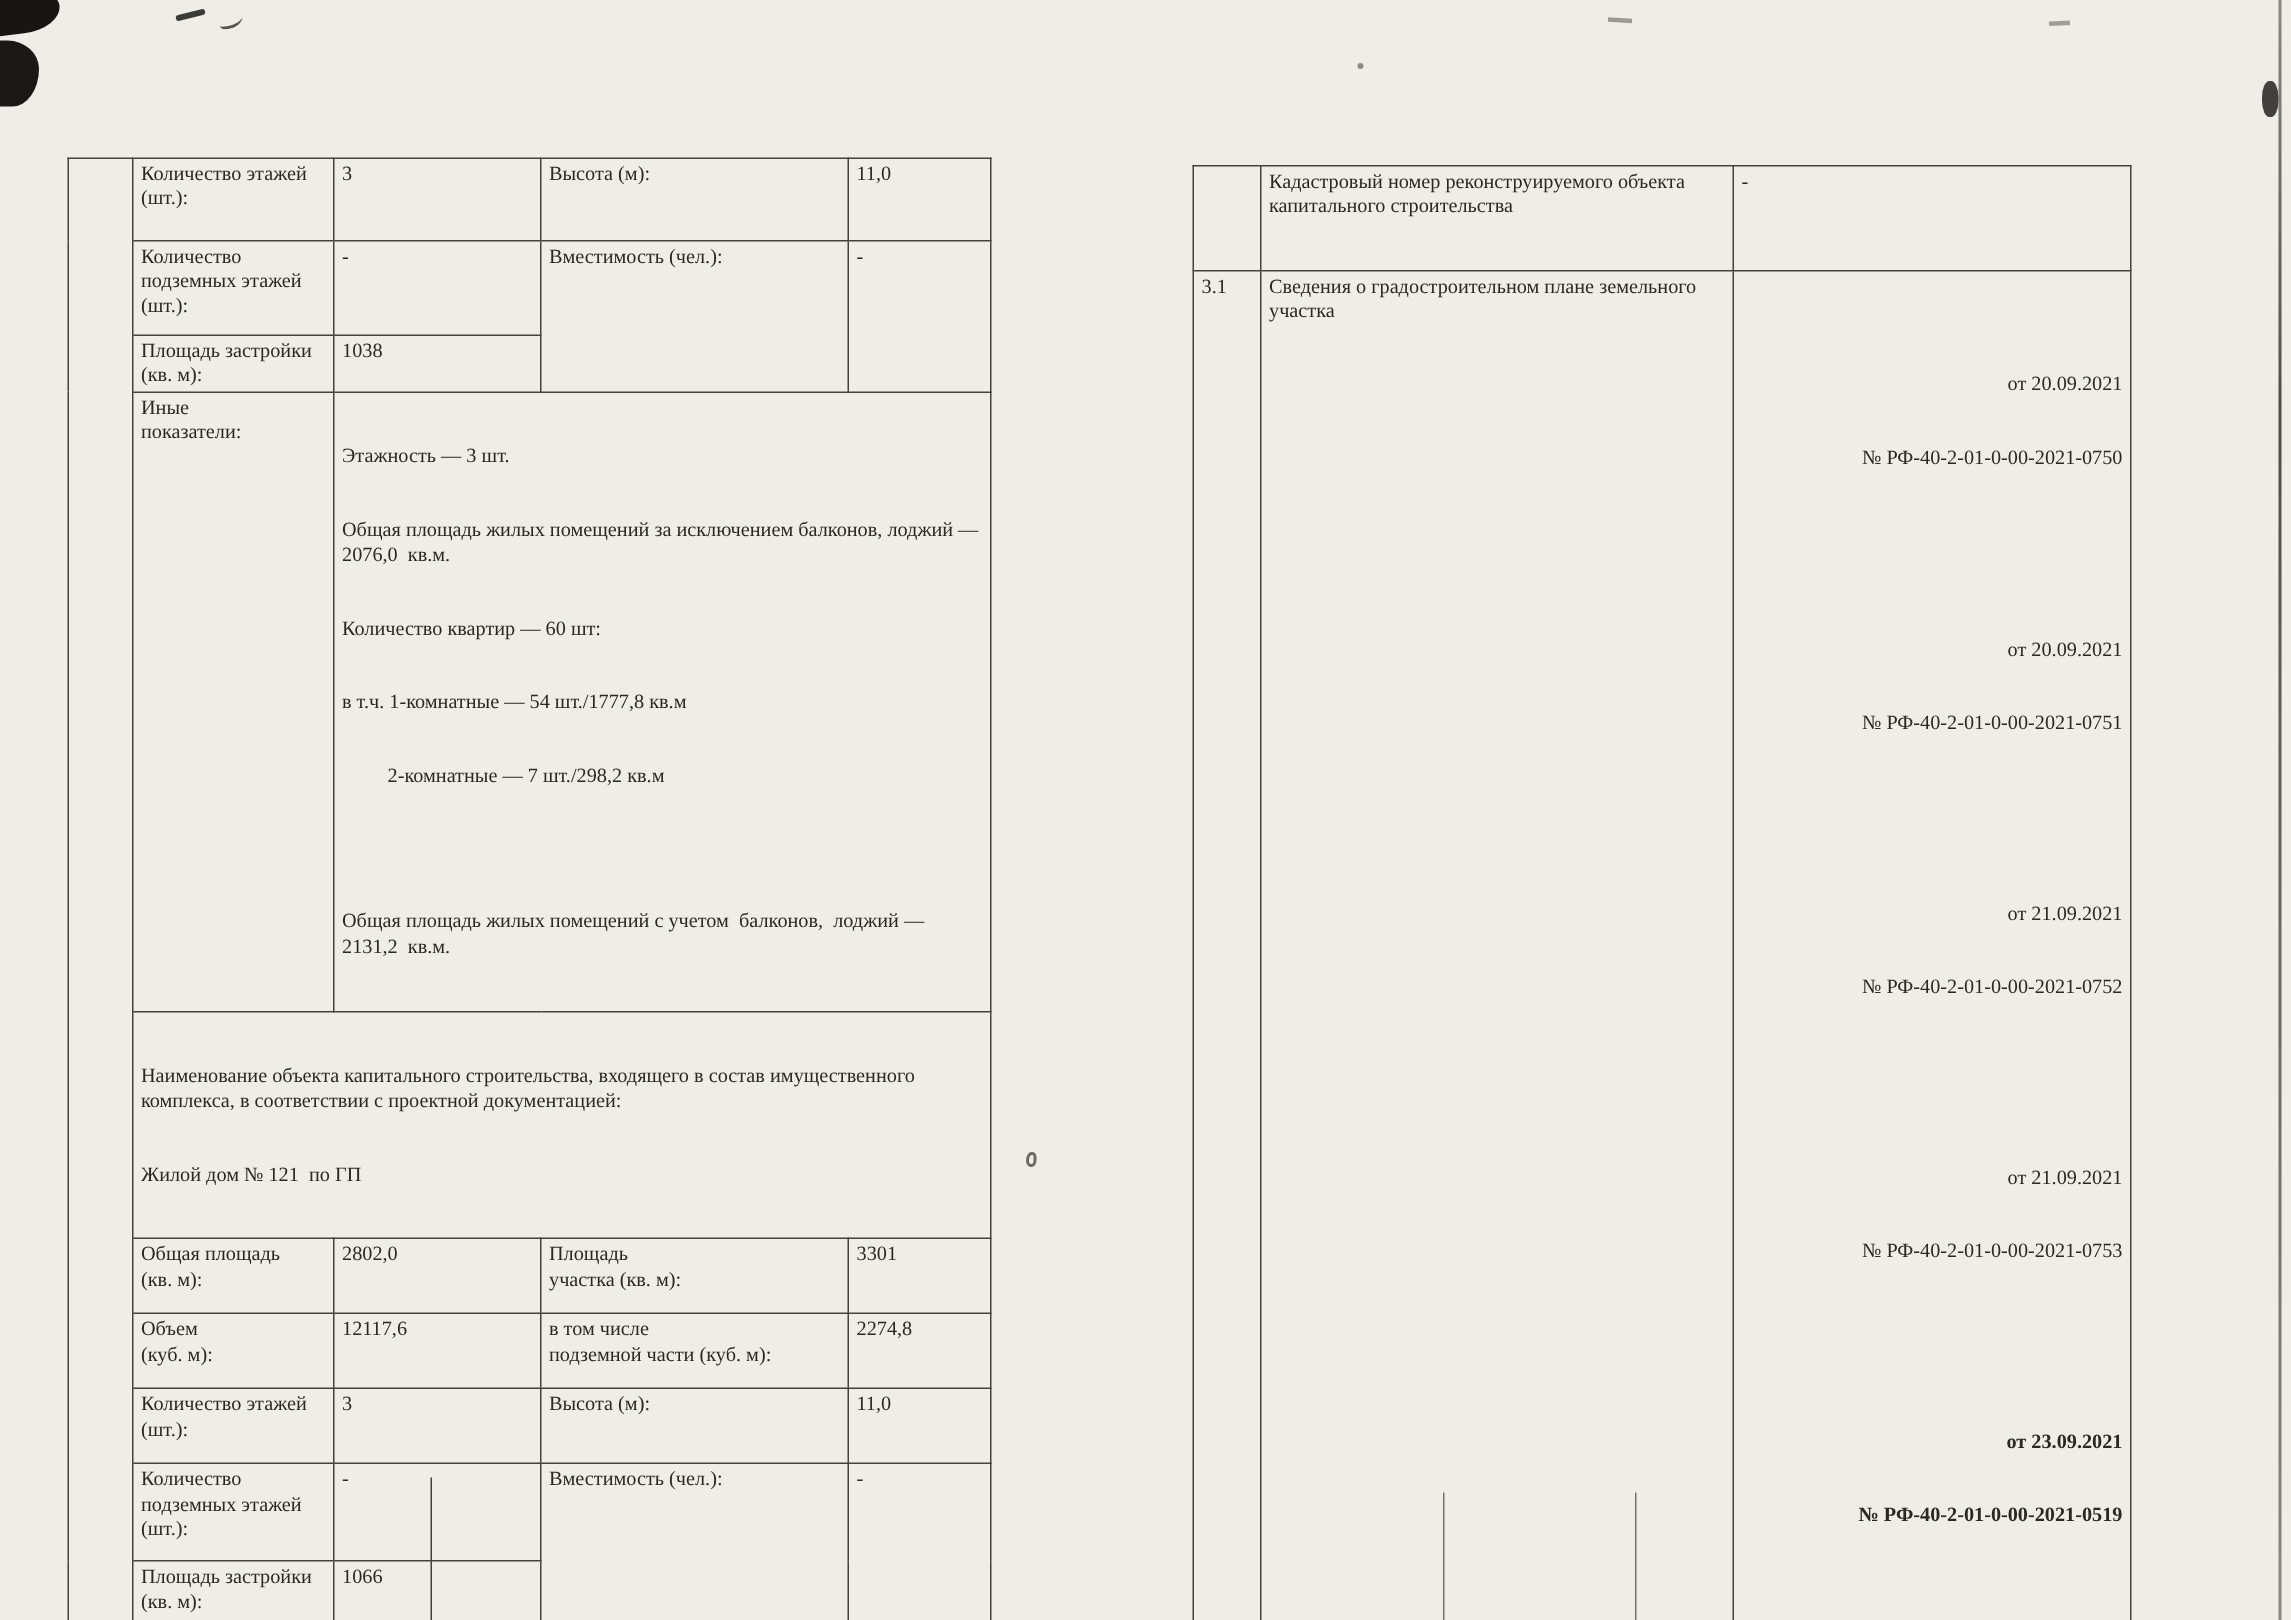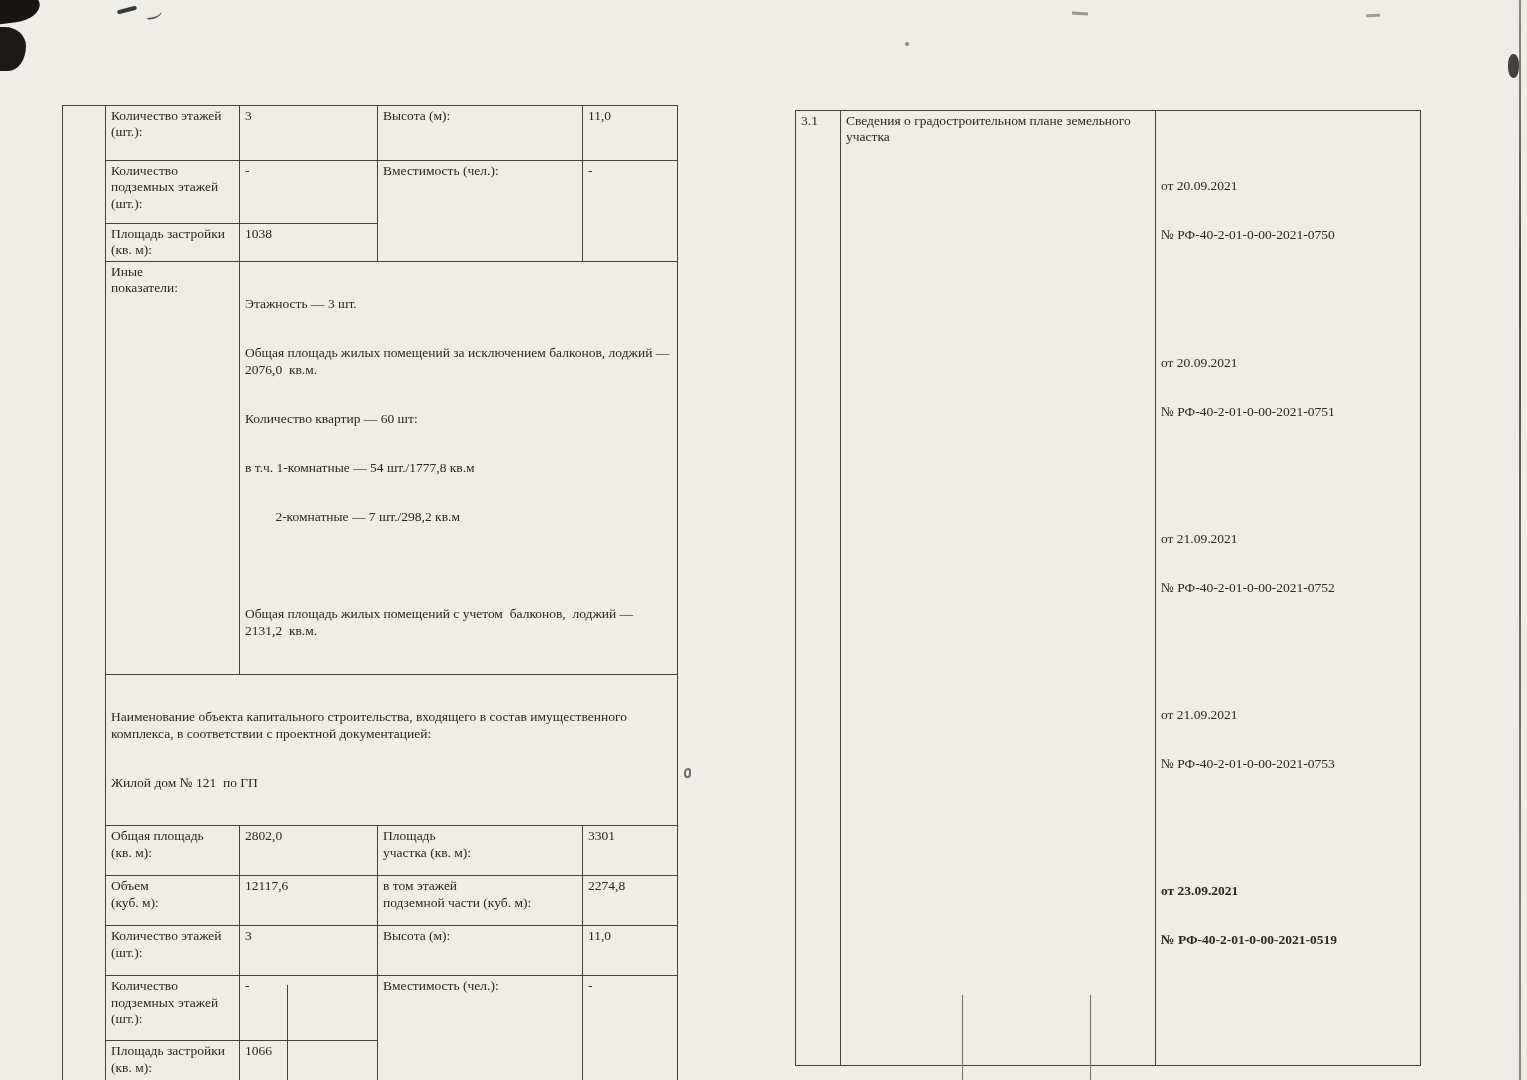--- a/index.html
+++ b/index.html
@@ -23,42 +23,42 @@
     padding:2px 5px;
     font-size:13.5px;
     line-height:1.21;
     white-space:pre-wrap;
     overflow:hidden;
   }
   .numcol { padding:2px 4px; }
   .sep-cell { padding:4px 6px; }
   .bold { font-weight:normal; }
   .line { white-space:pre-wrap; min-height:16px; }
-  .gpzu-entry { margin-bottom:13px; }
+  .gpzu-entry { margin-bottom:13px;text-align:right; }
   .gpzu-entry:last-child { margin-bottom:0;font-weight:bold; }
   .artifact { position:absolute; }
   .blob1 { left:-6px; top:-6px; width:46px; height:28px; background:#171614; border-radius:0 60% 75% 0; transform:rotate(-7deg); }
   .blob2 { left:-8px; top:27px; width:34px; height:44px; background:#1a1917; border-radius:0 65% 55% 0 / 0 45% 60% 0; }
   .dash1 { left:117px; top:8px; width:20px; height:4px; background:#3a3a36; transform:rotate(-14deg); border-radius:2px; }
   .squig1 { left:146px; top:9px; width:16px; height:10px; border-bottom:2px solid #555450; border-radius:0 0 70% 30%; transform:rotate(-10deg); }
   .dot1 { left:905px; top:42px; width:4px; height:4px; background:#8d8b86; border-radius:50%; }
   .dash2 { left:1072px; top:12px; width:16px; height:3px; background:#9a9892; transform:rotate(4deg); }
   .dash3 { left:1366px; top:14px; width:14px; height:3px; background:#a09e98; transform:rotate(-3deg); }
   .squig2 { left:684px; top:768px; width:7px; height:10px; border:2px solid #6b6965; border-radius:60% 40% 50% 50%; }
   .edge-line { left:1519px; top:0; width:2px; height:1080px;
     background:linear-gradient(#8a8884, #504e4a 25%, #6b6965 60%, #8a8884); }
   .edge-blob { left:1508px; top:54px; width:11px; height:24px; background:#434140; border-radius:45%; }
   .cont-line-left { left:287px; top:985px; width:1px; height:95px; background:#45423c; }
   .cont-line-r1 { left:962px; top:995px; width:1px; height:85px; background:#75726c; }
   .cont-line-r2 { left:1090px; top:995px; width:1px; height:85px; background:#75726c; }
 </style>
 </head>
 <body>
 
-<table class="doc-table" style="left:62px; top:105px; width:615px;">
+<table class="doc-table" style="left:45px; top:105px; width:615px;">
   <colgroup>
     <col style="width:43px">
       <col style="width:134px">
       <col style="width:138px">
       <col style="width:205px">
       <col style="width:95px">
   </colgroup>
   <tbody>
     <tr style="height:55px">
       <td class="numcol" rowspan="13"></td>
@@ -105,21 +105,21 @@
 (кв. м):</td>
       <td>2802,0</td>
       <td>Площадь
 участка (кв. м):</td>
       <td>3301</td>
     </tr>
     <tr style="height:50px">
       <td>Объем
 (куб. м):</td>
       <td>12117,6</td>
-      <td>в том этажей
+      <td>в том числе
 подземной части (куб. м):</td>
       <td>2274,8</td>
     </tr>
     <tr style="height:50px">
       <td>Количество этажей
 (шт.):</td>
       <td>3</td>
       <td>Высота (м):</td>
       <td>11,0</td>
     </tr>
@@ -140,20 +140,25 @@
   </tbody>
 </table>
 
 <table class="doc-table" style="left:795px; top:110px; width:625px;">
   <colgroup>
     <col style="width:45px">
       <col style="width:315px">
       <col style="width:265px">
   </colgroup>
   <tbody>
+    <tr style="height:70px">
+      <td class="numcol"></td>
+      <td>Кадастровый номер реконструируемого объекта капитального строительства</td>
+      <td>-</td>
+    </tr>
     <tr style="height:378px">
       <td class="numcol">3.1</td>
       <td>Сведения о градостроительном плане земельного участка</td>
       <td>
         <div class="gpzu-entry">
           <div>от 20.09.2021</div>
           <div>№ РФ-40-2-01-0-00-2021-0750</div>
         </div>
         <div class="gpzu-entry">
           <div>от 20.09.2021</div>

